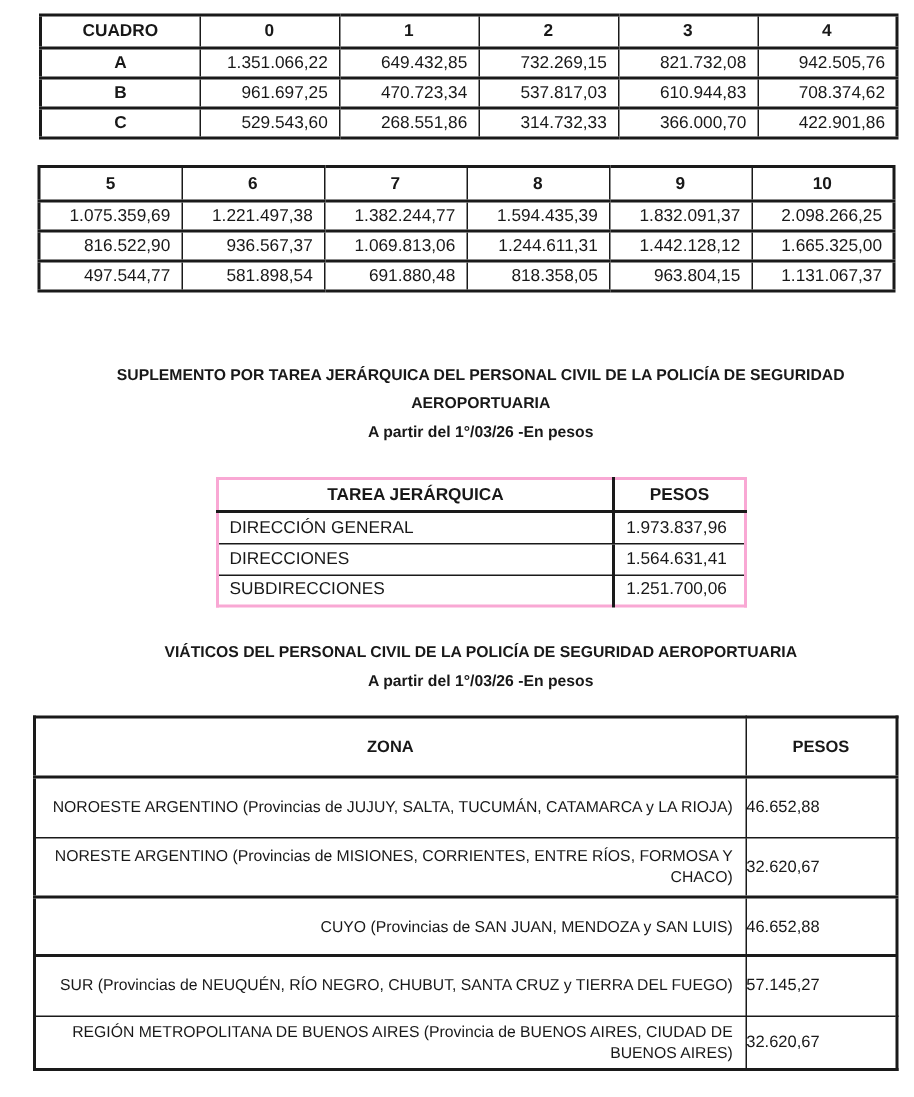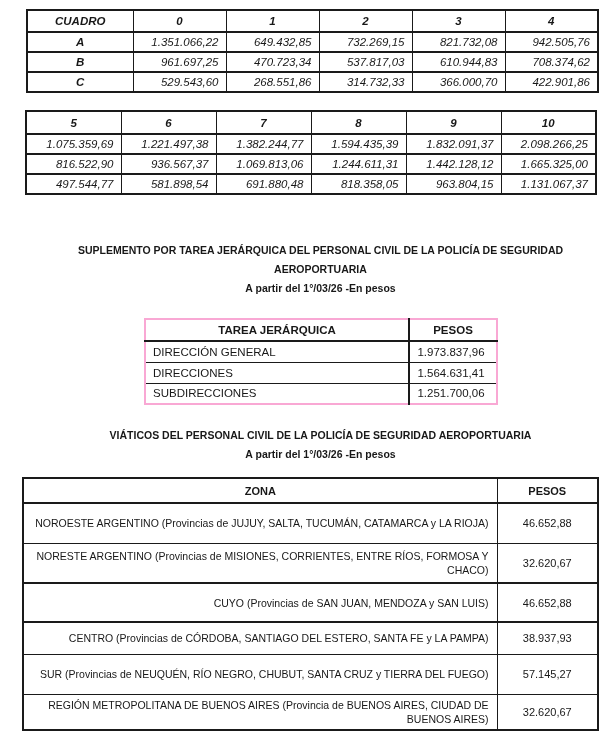--- a/index.html
+++ b/index.html
@@ -12,21 +12,21 @@
 
   
   .tgrid { border: 2px solid #1a1a1a; }
   .tgrid th, .tgrid td {
     border: solid #1a1a1a; border-width: 2px 1px;
     font-size: 11.5px; overflow: hidden; white-space: nowrap;
   }
   .tgrid th { font-weight: bold; text-align: center; }
   .t1 { left: 26px; top: 9px; }
   .t2 { left: 25px; top: 110px; }
-  .t1 tr, .t2 tr { height: 20px; font-style: italic; }
+  .t1 tr, .t2 tr { height: 20px; }
   .t1 thead tr { height: 22px; }
   .t2 thead tr { height: 23px; }
   .lbl { text-align: center; font-weight: bold; }
   .num { text-align: right; padding-right: 7px; font-weight: normal; margin-left: 44px; }
 
   
   .doc-title {
     position: absolute; left: 16px; width: 609px; text-align: center;
     font-weight: bold; font-size: 10.5px; line-height: 19px; color: #181818;
   }
@@ -39,23 +39,23 @@
   .t3 th:first-child, .t3 td:first-child { border-right-width: 2px; }
   .t3 thead tr { height: 22px; }
   .t3 tbody tr { height: 21px; }
   .t3 .rowlabel { text-align: left; padding-left: 7px; font-weight: normal; }
   .t3 .pesos { text-align: center; padding-right: 4px; }
 
   
   .t4 { left: 22px; top: 477px; border: 2px solid #1a1a1a; }
   .t4 th, .t4 td { border: 1px solid #1a1a1a; font-size: 10.5px; }
   .t4 thead th { border-bottom-width: 2px; font-weight: bold; text-align: center; font-size: 11px; }
-  .t4 thead tr { height: 25px; }
+  .t4 thead tr { height: 40px; }
   .t4 .zona { text-align: right; padding: 3px 8px 3px 5px; line-height: 14px; font-size: 10.5px; }
-  .t4 .pesos-c { text-align: center; white-space: nowrap; font-size: 11px; margin-top: 40px; }
+  .t4 .pesos-c { white-space: nowrap; font-size: 11px; margin-top: 40px; }
   .t4 tr.thick td { border-bottom-width: 2px; }
 </style>
 </head>
 <body>
 
 <div class="page">
 
   <table class="tgrid t1">
     <colgroup>
         <col style="width:106px">
@@ -202,24 +202,20 @@
         <td class="pesos-c">46.652,88</td>
       </tr>
       <tr style="height:40px" class="thick">
         <td class="zona">NORESTE ARGENTINO (Provincias de MISIONES, CORRIENTES, ENTRE RÍOS, FORMOSA Y CHACO)</td>
         <td class="pesos-c">32.620,67</td>
       </tr>
       <tr style="height:39px" class="thick">
         <td class="zona">CUYO (Provincias de SAN JUAN, MENDOZA y SAN LUIS)</td>
         <td class="pesos-c">46.652,88</td>
       </tr>
-      <tr style="height:32px">
-        <td class="zona">CENTRO (Provincias de CÓRDOBA, SANTIAGO DEL ESTERO, SANTA FE y LA PAMPA)</td>
-        <td class="pesos-c">38.937,93</td>
-      </tr>
       <tr style="height:40px">
         <td class="zona">SUR (Provincias de NEUQUÉN, RÍO NEGRO, CHUBUT, SANTA CRUZ y TIERRA DEL FUEGO)</td>
         <td class="pesos-c">57.145,27</td>
       </tr>
       <tr style="height:36px">
         <td class="zona">REGIÓN METROPOLITANA DE BUENOS AIRES (Provincia de BUENOS AIRES, CIUDAD DE BUENOS AIRES)</td>
         <td class="pesos-c">32.620,67</td>
       </tr>
     </tbody>
   </table>

